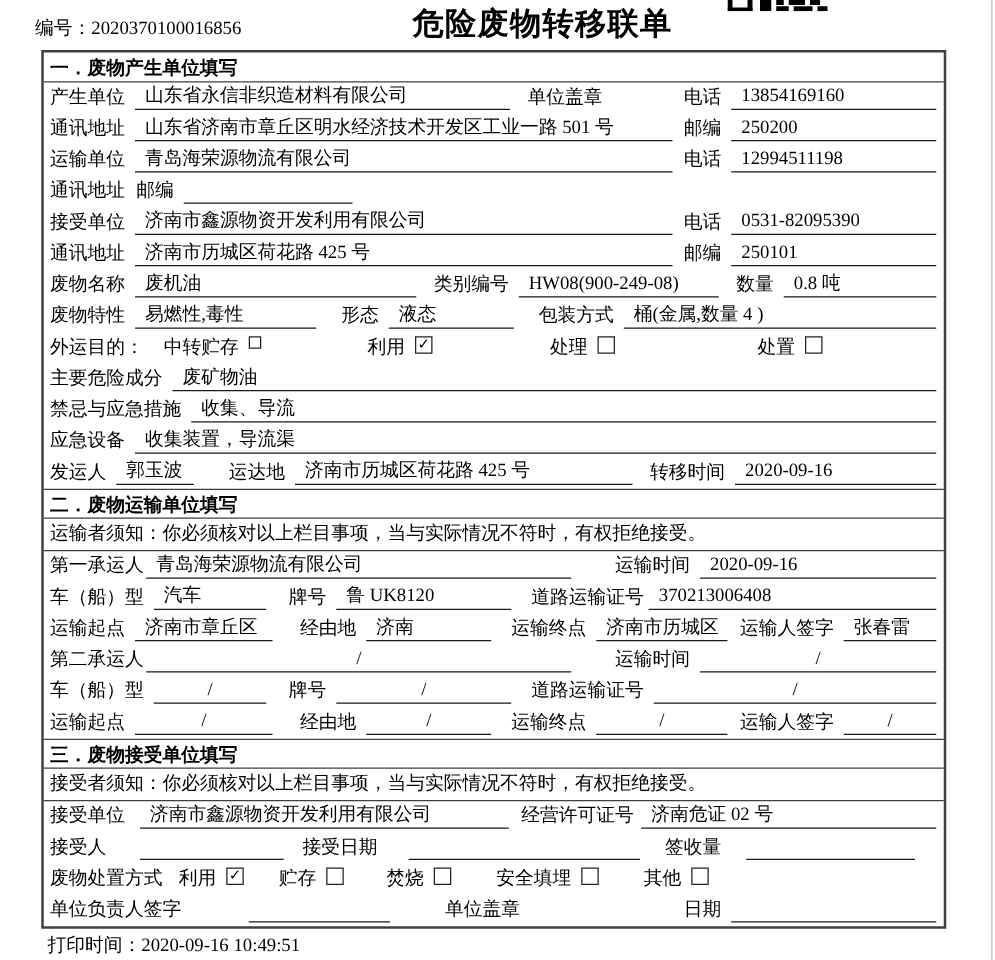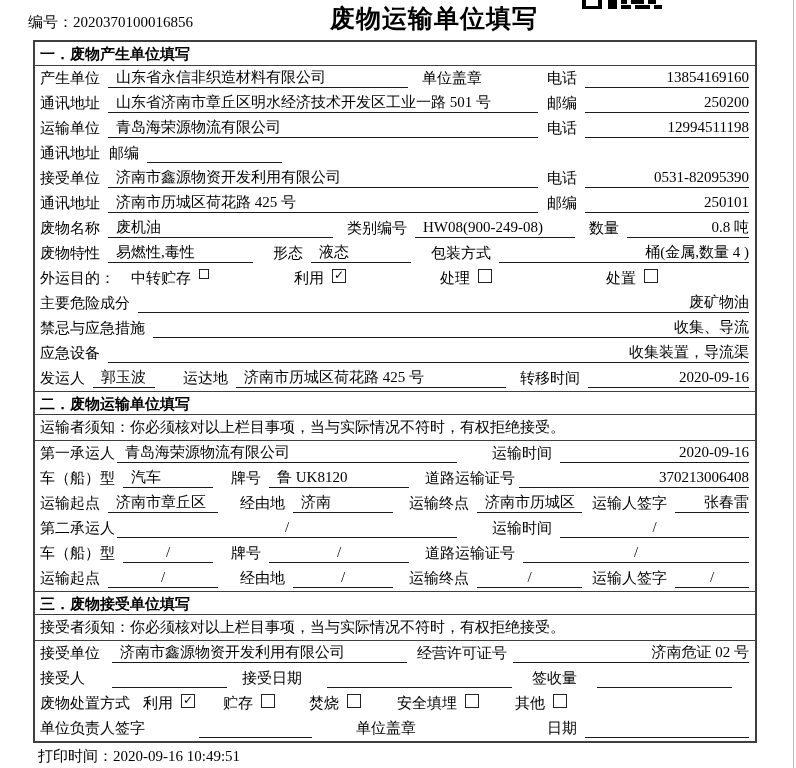--- a/index.html
+++ b/index.html
@@ -22,38 +22,38 @@
   }
   .sh {
     height:24px; padding:3px 5px 0; border-bottom:1.5px solid #3f3f3f;
     font-family:"Liberation Sans","DejaVu Sans",sans-serif; font-weight:bold; font-size:15px;
   }
   .sh.mid { border-top:1.5px solid #3f3f3f; }
   .notice { height:26px; padding:4px 5px; border-bottom:1px solid #3f3f3f; font-size:15px; line-height:17px; }
   .r { display:flex; align-items:flex-end; height:25px; padding:0 6px 3px 5px; font-size:15px; line-height:19px; }
   .l { white-space:nowrap; flex:none; }
   .u { border-bottom:1px solid #1a1a1a; white-space:nowrap; padding-left:8px; flex:none; min-height:19px; }
-  .u.fl { flex:1 1 auto;text-align:right; }
+  .u.fl { flex:1 1 auto; }
   .u.ctr { text-align:center; padding-left:0; }
   .opt { display:flex; align-items:flex-start; flex:none; }
   .cb {
     width:14px; height:14px; border:1.5px solid #222; margin-left:8px; flex:none;
     font-family:"DejaVu Sans",sans-serif; font-size:12px; line-height:11px; text-align:center; font-weight:bold;
   }
   .cb.sm { width:10px; height:10px; margin-bottom:1px; }
   .foot { position:absolute; left:38px; top:747px; font-size:15px; white-space:nowrap; }
 </style>
 </head>
 <body>
 
 <div class="edge"></div>
 
 <div class="hdr">
   <div class="docno"><span>编号：</span><span>2020370100016856</span></div>
-  <div class="title">废物运输单位填写</div>
+  <div class="title">危险废物转移联单</div>
   <svg class="qr" width="86" height="9" viewBox="0 0 86 9">
     <g fill="#000">
       <rect x="0" y="0" width="4" height="9"></rect>
         <rect x="16" y="0" width="4" height="9"></rect>
         <rect x="0" y="6" width="20" height="3"></rect>
       <rect x="26" y="0" width="9" height="9"></rect>
       <rect x="39" y="0" width="6" height="4"></rect>
         <rect x="49" y="0" width="13" height="4"></rect>
       <rect x="39" y="5" width="10" height="4"></rect>
         <rect x="53" y="5" width="15" height="4"></rect>

